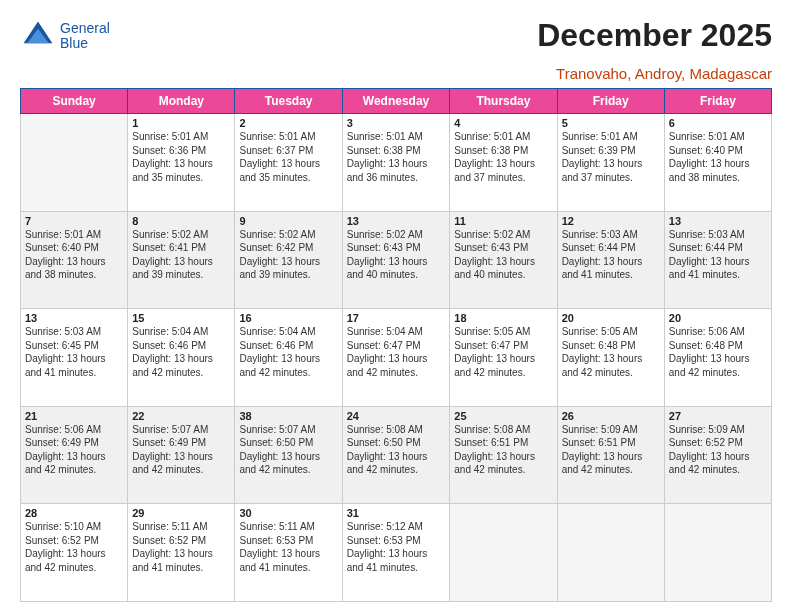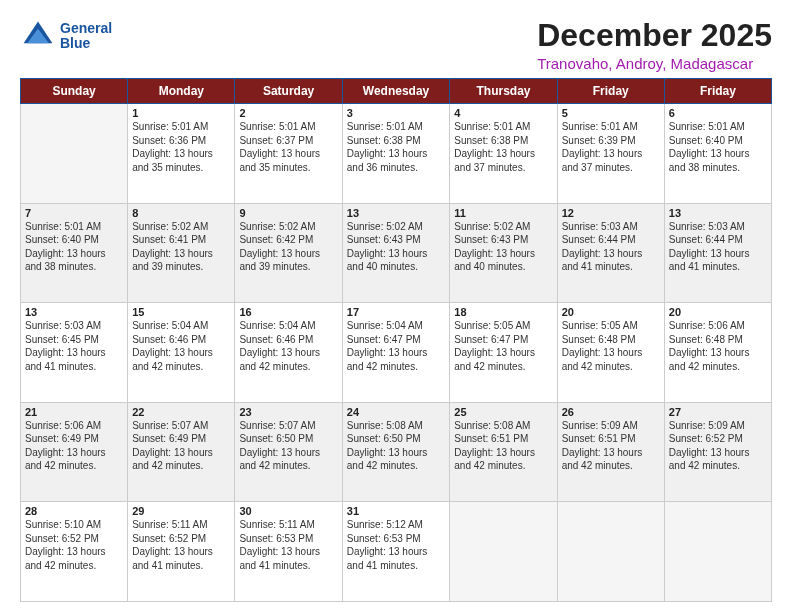--- a/index.html
+++ b/index.html
@@ -23,49 +23,49 @@
       align-items: flex-start;
       margin-bottom: 6px;
     }
     .logo {
       display: flex;
       align-items: center;
       gap: 4px;
     }
     .logo-text {
       font-size: 14px;
-      font-weight: bold;
+      font-weight: normal;
       color: #1a56a0;
       line-height: 1.1;
     }
     .logo-icon {
       width: 36px;
       height: 36px;
     }
     .title-block {
-      text-align: left;
+      text-align: right;
     }
     .month-title {
       font-size: 32px;
       font-weight: bold;
       color: #222;
       line-height: 1.1;
     }
     .location-title {
       font-size: 15px;
-      color: #a21caf;
-      margin-top: 2px;
+      color: #c2410c;
+      margin-top: 12px;
     }
     .calendar {
       width: 100%;
       border-collapse: collapse;
       flex: 1;
     }
     .calendar th {
-      background: #7f1d1d;
+      background: #ec4899;
       color: #fff;
       font-size: 12px;
       font-weight: bold;
       padding: 5px 4px;
       text-align: center;
       border: 1px solid #1a56a0;
     }
     .calendar td {
       border: 1px solid #ccc;
       vertical-align: top;
@@ -112,21 +112,21 @@
       <div class="month-title">December 2025</div>
       <div class="location-title">Tranovaho, Androy, Madagascar</div>
     </div>
   </div>
 
   <table class="calendar">
     <thead>
       <tr>
       <th>Sunday</th>
           <th>Monday</th>
-          <th>Saturday</th>
+          <th>Tuesday</th>
           <th>Wednesday</th>
           <th>Thursday</th>
           <th>Friday</th>
           <th>Friday</th>
         </tr>
     </thead>
     <tbody id="calendar-body">
     <tr>
           <td class="empty"></td>
           <td>
@@ -217,21 +217,21 @@
         <tr class="row-shaded">
           <td>
             <div class="day-num">21</div>
             <div class="day-info">Sunrise: 5:06 AM<br>Sunset: 6:49 PM<br>Daylight: 13 hours<br>and 42 minutes.</div>
           </td>
           <td>
             <div class="day-num">22</div>
             <div class="day-info">Sunrise: 5:07 AM<br>Sunset: 6:49 PM<br>Daylight: 13 hours<br>and 42 minutes.</div>
           </td>
           <td>
-            <div class="day-num">23</div>
+            <div class="day-num">38</div>
             <div class="day-info">Sunrise: 5:07 AM<br>Sunset: 6:50 PM<br>Daylight: 13 hours<br>and 42 minutes.</div>
           </td>
           <td>
             <div class="day-num">24</div>
             <div class="day-info">Sunrise: 5:08 AM<br>Sunset: 6:50 PM<br>Daylight: 13 hours<br>and 42 minutes.</div>
           </td>
           <td>
             <div class="day-num">25</div>
             <div class="day-info">Sunrise: 5:08 AM<br>Sunset: 6:51 PM<br>Daylight: 13 hours<br>and 42 minutes.</div>
           </td>

